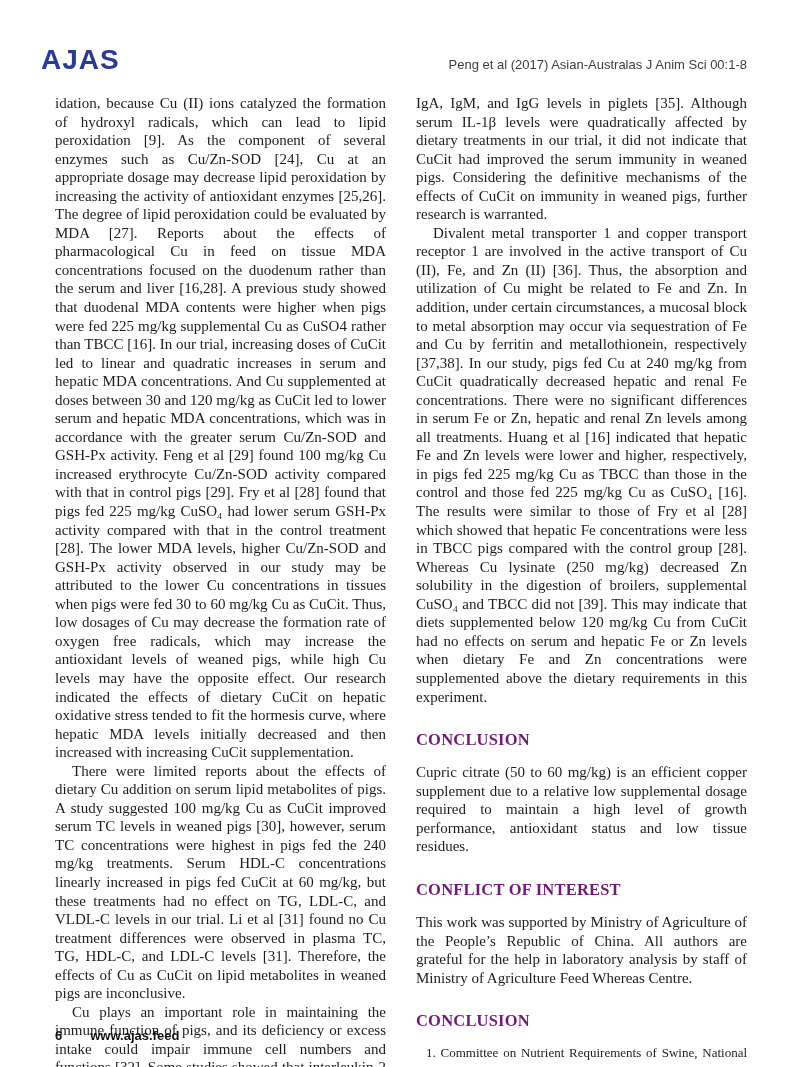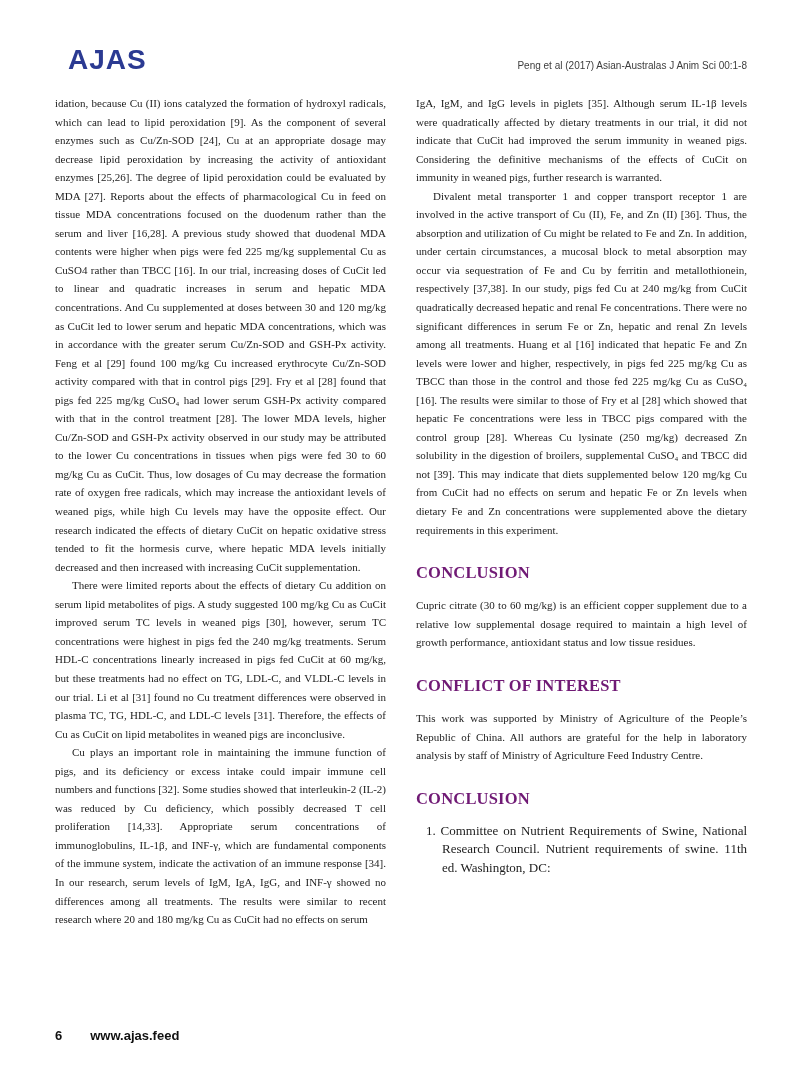--- a/index.html
+++ b/index.html
@@ -6,43 +6,43 @@
   .page{
     position:relative;
     width:800px;height:1067px;
     background:#ffffff;
     overflow:hidden;
     font-family:"Liberation Serif", serif;
     color:#1c1c1c;
   }
   
   .header{
-    position:absolute;top:46px;left:68px;right:53px;
+    position:absolute;top:46px;left:41px;right:53px;
     display:flex;justify-content:space-between;align-items:flex-end;
   }
   .logo{
     font-family:"Liberation Sans", sans-serif;
     font-size:28px;font-weight:600;letter-spacing:1px;
     color:#2b3a92;line-height:1;
   }
   .citation{
     font-family:"Liberation Sans", sans-serif;
-    font-size:10px;color:#3d3d3d;line-height:1;
+    font-size:13px;color:#3d3d3d;line-height:1;
     padding-bottom:3px;
     margin-left:26px;
   }
   
   .columns{
     position:absolute;top:94px;left:55px;
     display:flex;gap:30px;
   }
   .col{width:331px;}
   .col p{
     margin:0;
-    font-size:11px;line-height:18.55px;
+    font-size:15px;line-height:18.55px;
     text-align:justify;
   }
   .col p.indent{text-indent:17px;}
   .heading{
     font-family:"Liberation Serif", serif;
     font-size:16.5px;font-weight:bold;color:#701a75;
     letter-spacing:0.2px;
     margin:25px 0 14px 0;line-height:1.1;
   }
   .reference{
@@ -75,25 +75,25 @@
       <p>idation, because Cu (II) ions catalyzed the formation of hydroxyl radicals, which can lead to lipid peroxidation [9]. As the component of several enzymes such as Cu/Zn-SOD [24], Cu at an appropriate dosage may decrease lipid peroxidation by increasing the activity of antioxidant enzymes [25,26]. The degree of lipid peroxidation could be evaluated by MDA [27]. Reports about the effects of pharmacological Cu in feed on tissue MDA concentrations focused on the duodenum rather than the serum and liver [16,28]. A previous study showed that duodenal MDA contents were higher when pigs were fed 225 mg/kg supplemental Cu as CuSO4 rather than TBCC [16]. In our trial, increasing doses of CuCit led to linear and quadratic increases in serum and hepatic MDA concentrations. And Cu supplemented at doses between 30 and 120 mg/kg as CuCit led to lower serum and hepatic MDA concentrations, which was in accordance with the greater serum Cu/Zn-SOD and GSH-Px activity. Feng et al [29] found 100 mg/kg Cu increased erythrocyte Cu/Zn-SOD activity compared with that in control pigs [29]. Fry et al [28] found that pigs fed 225 mg/kg CuSO₄ had lower serum GSH-Px activity compared with that in the control treatment [28]. The lower MDA levels, higher Cu/Zn-SOD and GSH-Px activity observed in our study may be attributed to the lower Cu concentrations in tissues when pigs were fed 30 to 60 mg/kg Cu as CuCit. Thus, low dosages of Cu may decrease the formation rate of oxygen free radicals, which may increase the antioxidant levels of weaned pigs, while high Cu levels may have the opposite effect. Our research indicated the effects of dietary CuCit on hepatic oxidative stress tended to fit the hormesis curve, where hepatic MDA levels initially decreased and then increased with increasing CuCit supplementation.</p>
       <p class="indent">There were limited reports about the effects of dietary Cu addition on serum lipid metabolites of pigs. A study suggested 100 mg/kg Cu as CuCit improved serum TC levels in weaned pigs [30], however, serum TC concentrations were highest in pigs fed the 240 mg/kg treatments. Serum HDL-C concentrations linearly increased in pigs fed CuCit at 60 mg/kg, but these treatments had no effect on TG, LDL-C, and VLDL-C levels in our trial. Li et al [31] found no Cu treatment differences were observed in plasma TC, TG, HDL-C, and LDL-C levels [31]. Therefore, the effects of Cu as CuCit on lipid metabolites in weaned pigs are inconclusive.</p>
       <p class="indent">Cu plays an important role in maintaining the immune function of pigs, and its deficiency or excess intake could impair immune cell numbers and functions [32]. Some studies showed that interleukin-2 (IL-2) was reduced by Cu deficiency, which possibly decreased T cell proliferation [14,33]. Appropriate serum concentrations of immunoglobulins, IL-1β, and INF-γ, which are fundamental components of the immune system, indicate the activation of an immune response [34]. In our research, serum levels of IgM, IgA, IgG, and INF-γ showed no differences among all treatments. The results were similar to recent research where 20 and 180 mg/kg Cu as CuCit had no effects on serum</p>
     </div>
 
     <div class="col">
       <p>IgA, IgM, and IgG levels in piglets [35]. Although serum IL-1β levels were quadratically affected by dietary treatments in our trial, it did not indicate that CuCit had improved the serum immunity in weaned pigs. Considering the definitive mechanisms of the effects of CuCit on immunity in weaned pigs, further research is warranted.</p>
       <p class="indent">Divalent metal transporter 1 and copper transport receptor 1 are involved in the active transport of Cu (II), Fe, and Zn (II) [36]. Thus, the absorption and utilization of Cu might be related to Fe and Zn. In addition, under certain circumstances, a mucosal block to metal absorption may occur via sequestration of Fe and Cu by ferritin and metallothionein, respectively [37,38]. In our study, pigs fed Cu at 240 mg/kg from CuCit quadratically decreased hepatic and renal Fe concentrations. There were no significant differences in serum Fe or Zn, hepatic and renal Zn levels among all treatments. Huang et al [16] indicated that hepatic Fe and Zn levels were lower and higher, respectively, in pigs fed 225 mg/kg Cu as TBCC than those in the control and those fed 225 mg/kg Cu as CuSO₄ [16]. The results were similar to those of Fry et al [28] which showed that hepatic Fe concentrations were less in TBCC pigs compared with the control group [28]. Whereas Cu lysinate (250 mg/kg) decreased Zn solubility in the digestion of broilers, supplemental CuSO₄ and TBCC did not [39]. This may indicate that diets supplemented below 120 mg/kg Cu from CuCit had no effects on serum and hepatic Fe or Zn levels when dietary Fe and Zn concentrations were supplemented above the dietary requirements in this experiment.</p>
 
       <div class="heading">CONCLUSION</div>
-      <p>Cupric citrate (30 to 60 mg/kg) is an efficient copper supplement due to a relative low supplemental dosage required to maintain a high level of growth performance, antioxidant status and low tissue residues.</p>
+      <p>Cupric citrate (50 to 60 mg/kg) is an efficient copper supplement due to a relative low supplemental dosage required to maintain a high level of growth performance, antioxidant status and low tissue residues.</p>
 
       <div class="heading">CONFLICT OF INTEREST</div>
 
-      <p>This work was supported by Ministry of Agriculture of the People’s Republic of China. All authors are grateful for the help in laboratory analysis by staff of Ministry of Agriculture Feed Industry Centre.</p>
+      <p>This work was supported by Ministry of Agriculture of the People’s Republic of China. All authors are grateful for the help in laboratory analysis by staff of Ministry of Agriculture Feed Whereas Centre.</p>
 
       <div class="heading">CONCLUSION</div>
       <div class="reference"><span>1.</span> <span>Committee on Nutrient Requirements of Swine, National Research Council. Nutrient requirements of swine. 11th ed. Washington, DC:</span></div>
     </div>
 
   </div>
 
   <div class="footer">
     <span>6</span>
     <span>www.ajas.feed</span>

